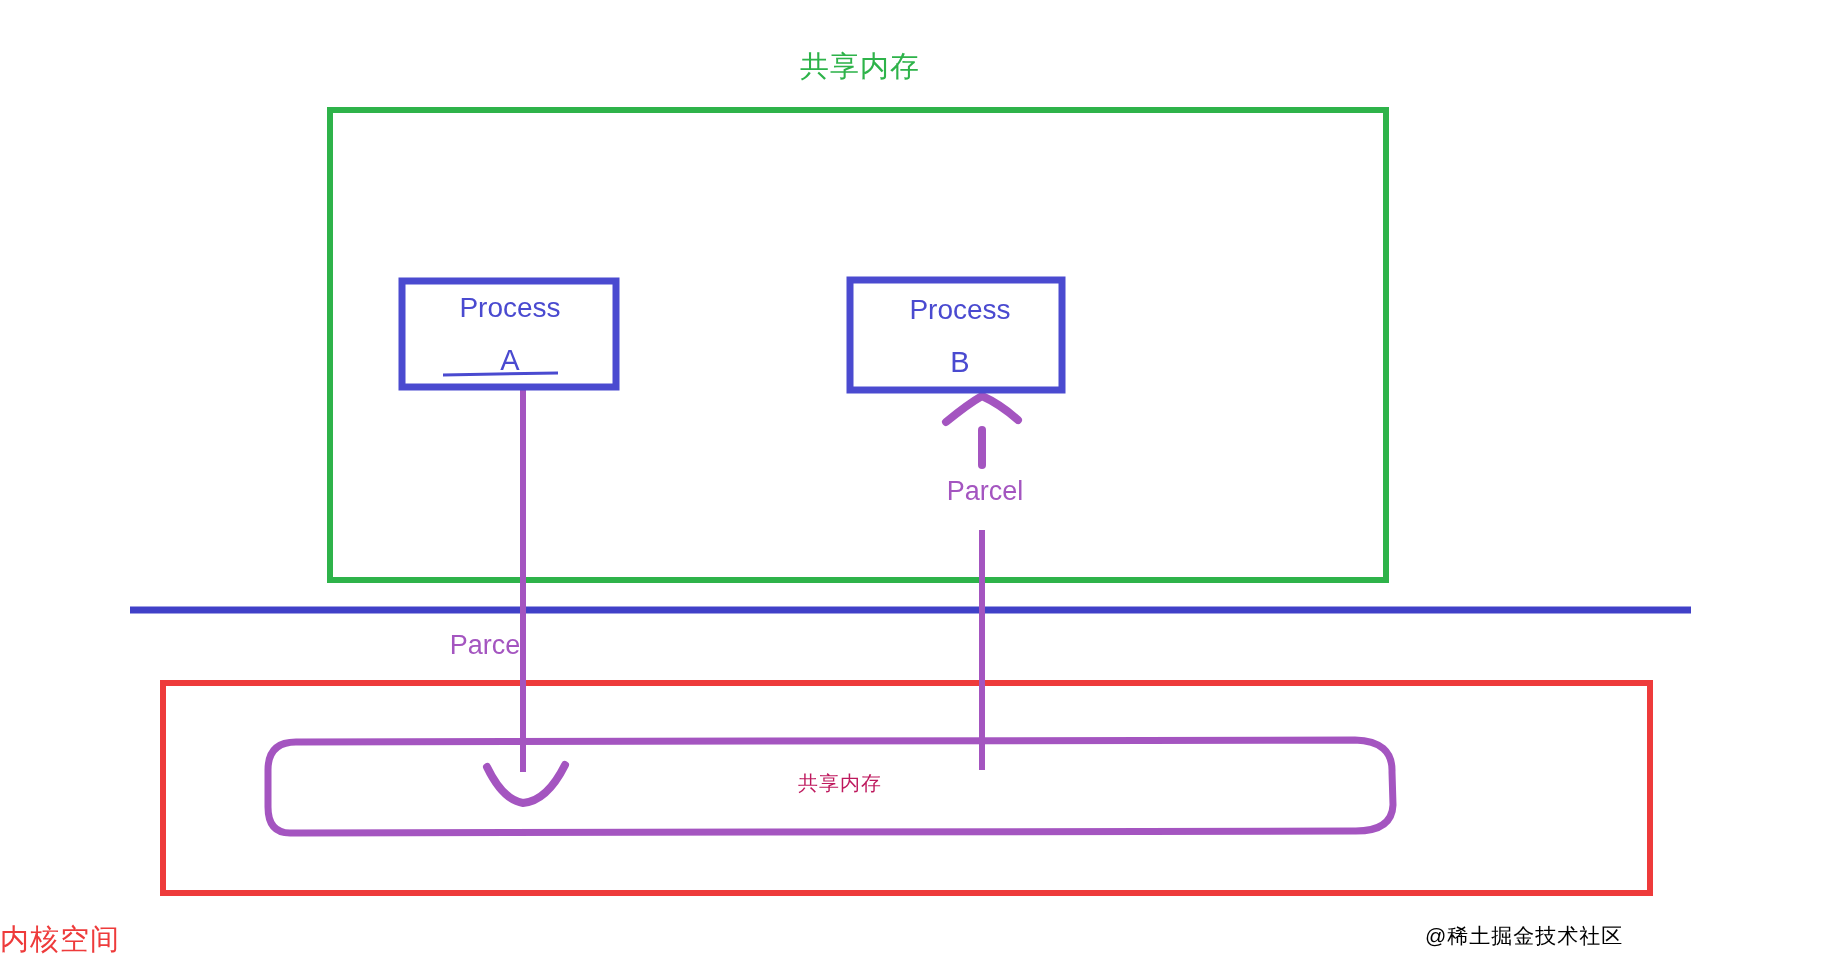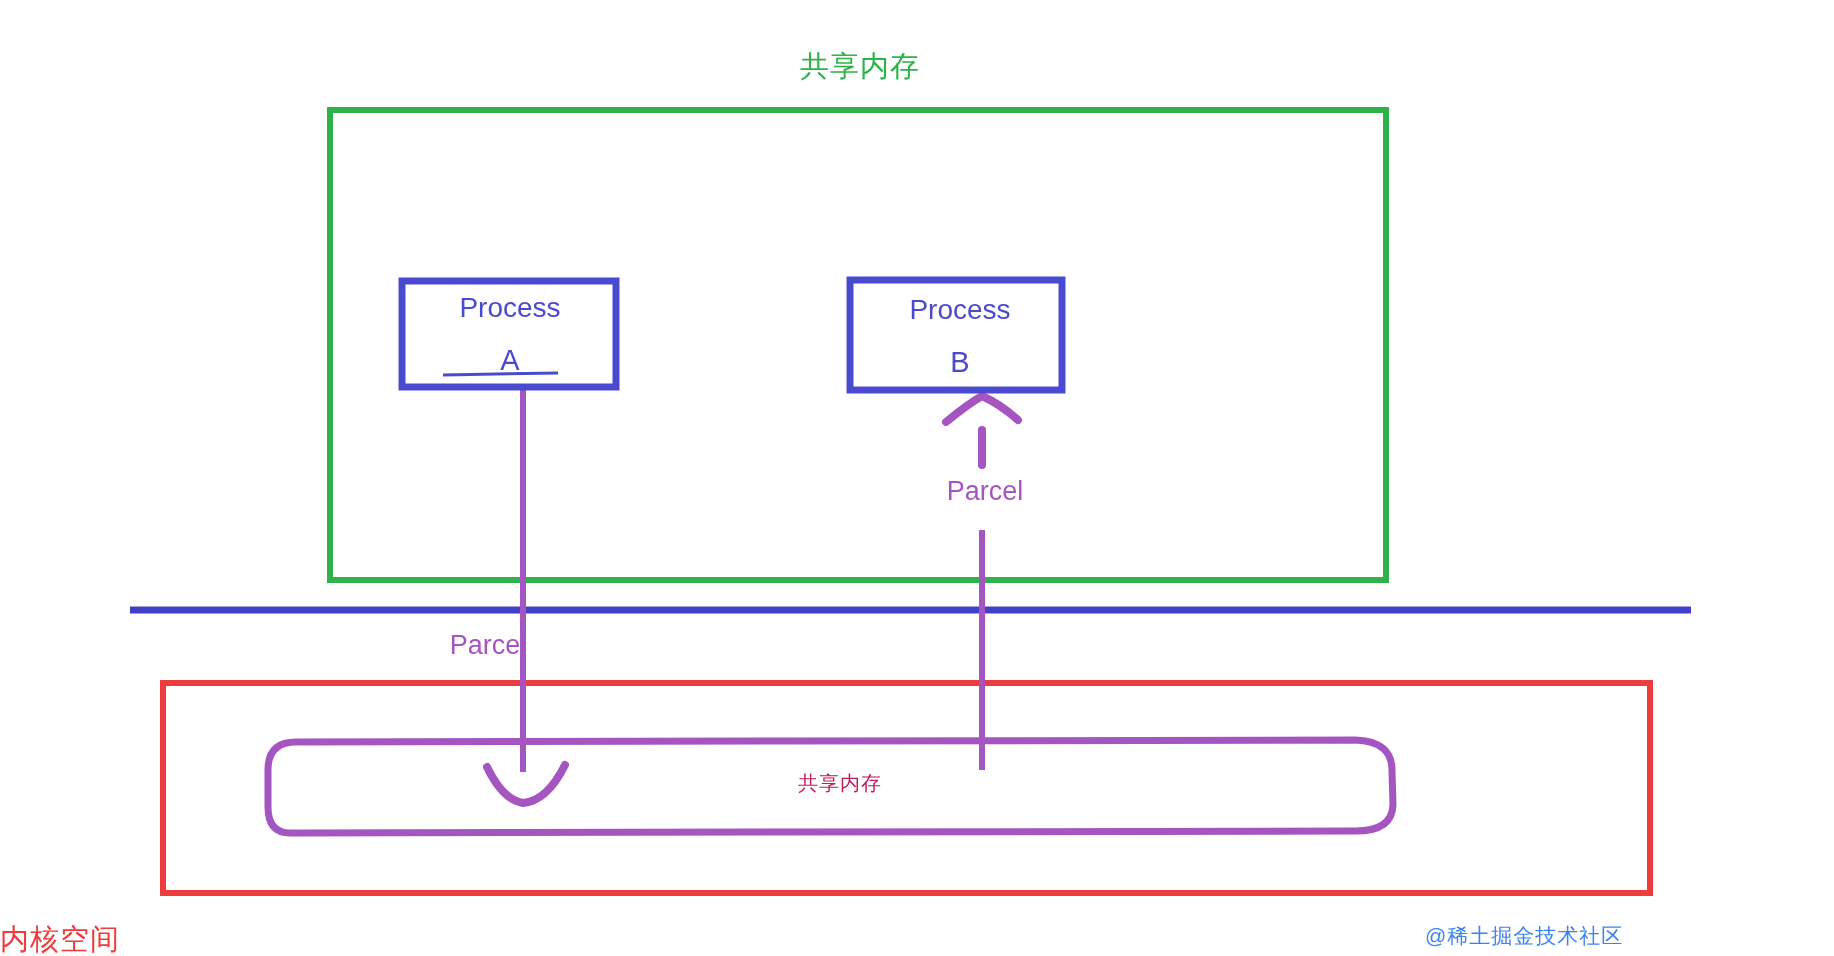--- a/index.html
+++ b/index.html
@@ -97,21 +97,21 @@
     top: 773px;
     width: 280px;
     text-align: center;
     color: #be185d;
     font-size: 20px;
     letter-spacing: 1px;
   }
   #watermark {
     left: 1425px;
     top: 925px;
-    color: #3b82f6;
+    color: #000000;
     font-size: 21px;
     letter-spacing: 1px;
   }
 </style>
 </head>
 <body>
 
 <svg id="canvas" viewBox="0 0 1834 956">
 
   <rect x="330" y="110" width="1056" height="470" fill="none" stroke="#2eb34a" stroke-width="6"></rect>

